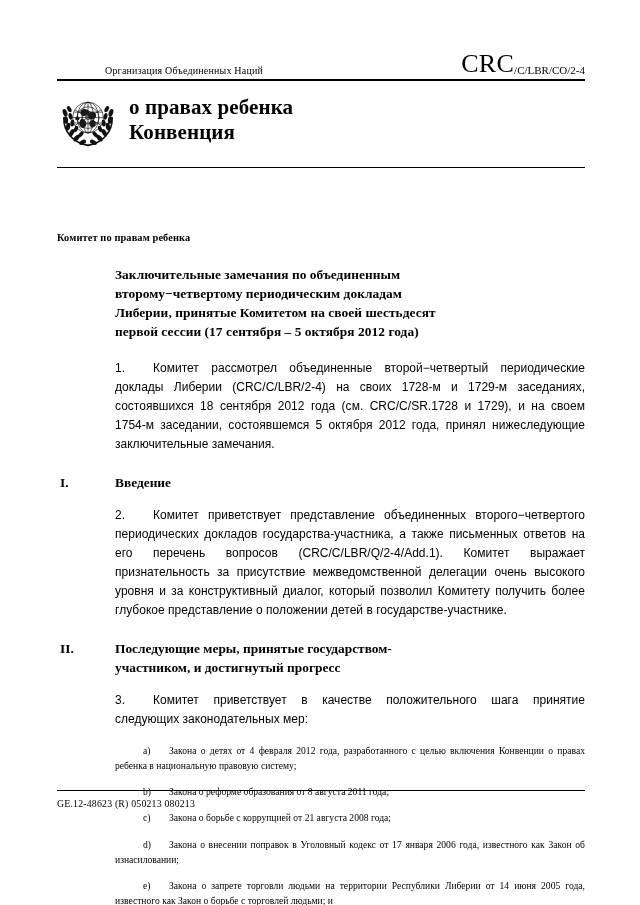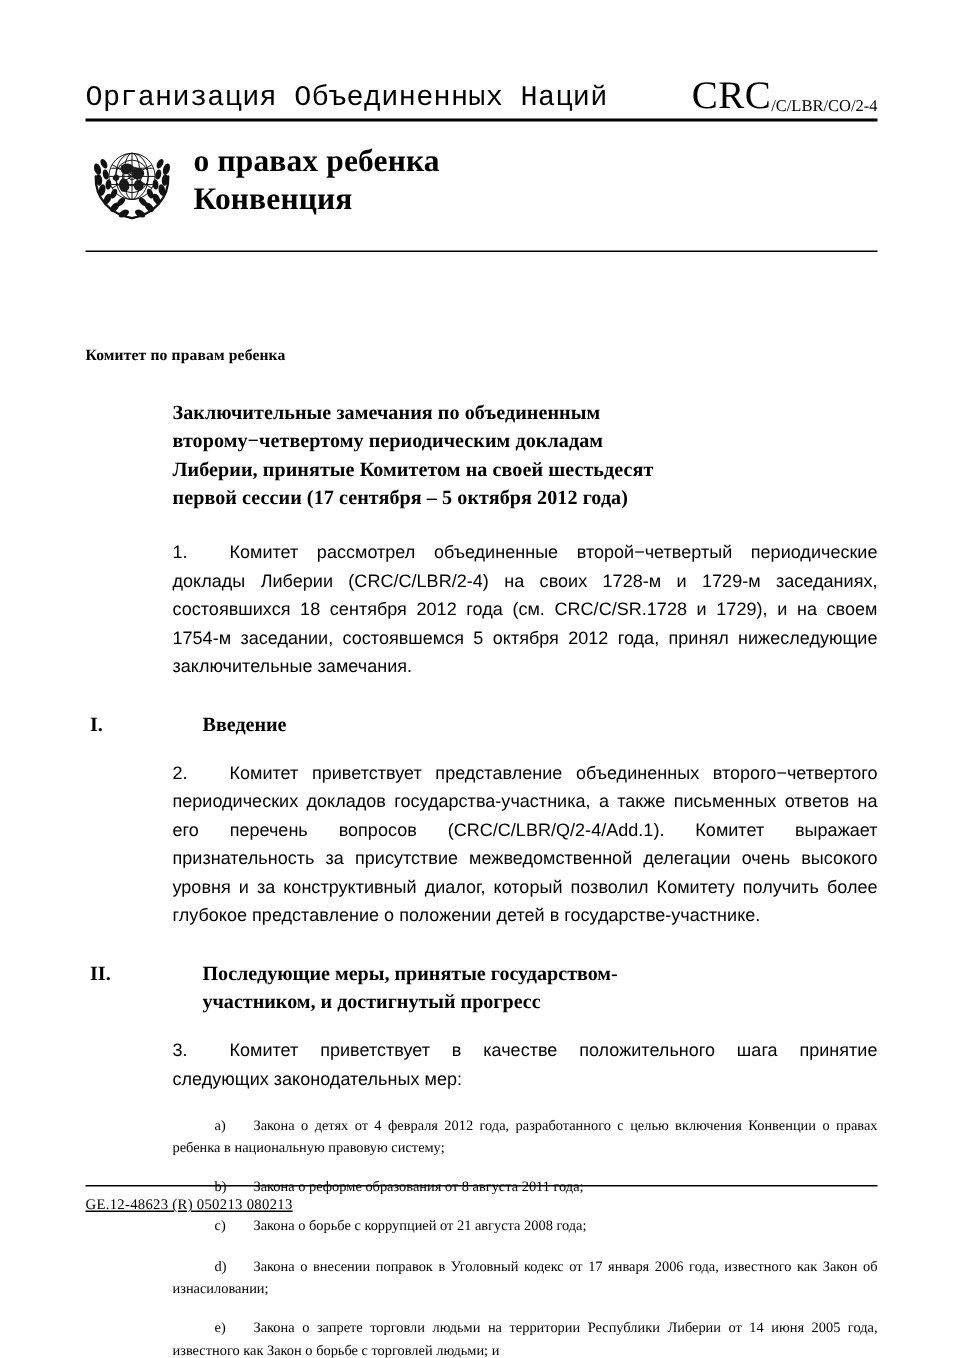--- a/index.html
+++ b/index.html
@@ -32,25 +32,26 @@
     top: 50px;
     width: 528px;
   }
   .mh-top {
     display: flex;
     align-items: flex-end;
     justify-content: space-between;
     padding-bottom: 3px;
   }
   .org-name {
-    font-family: Liberation Mono, monospace;
-    font-size: 19px;
+    font-family: Liberation Serif, serif;
+    font-size: 10px;
     letter-spacing: 0.2px;
     line-height: 1.1;
     white-space: nowrap;
+    margin-left: 48px;
   }
   .doc-symbol {
     white-space: nowrap;
     line-height: 1;
     position: relative;
     top: 1px;
   }
   .doc-symbol .sym-main {
     font-size: 26px;
     letter-spacing: 0.3px;
@@ -167,21 +168,20 @@
     padding-left: 3px;
     box-sizing: border-box;
     font-family: "Liberation Serif", "DejaVu Serif", serif;
   }
   .section .sec-title {
     flex: 1 1 auto;
     font-weight: bold;
     font-size: 13.4px;
     line-height: 1.38;
     font-family: "Liberation Serif", "DejaVu Serif", serif;
-    margin-left: 20px;
   }
   .section.spaced-top { margin-top: 20px; }
 
   .sec-title .tline { white-space: nowrap; display: block; }
 
   p.subitem {
     margin: 0 0 11px 58px;
     font-size: 9.6px;
     line-height: 1.58;
     text-align: justify;
@@ -201,21 +201,20 @@
     width: 528px;
   }
   .footer-rule {
     border-top: 0.9px solid #000;
     width: 100%;
     margin-bottom: 7px;
   }
   .footer-row {
     display: flex;
     justify-content: space-between;
-    text-decoration: underline;
   }
   .job-no {
     font-size: 9.8px;
     letter-spacing: 0.2px;
     font-family: "Liberation Serif", "DejaVu Serif", serif;
     white-space: nowrap;
   }
   .recycle-group {
     display: flex;
     align-items: center;

